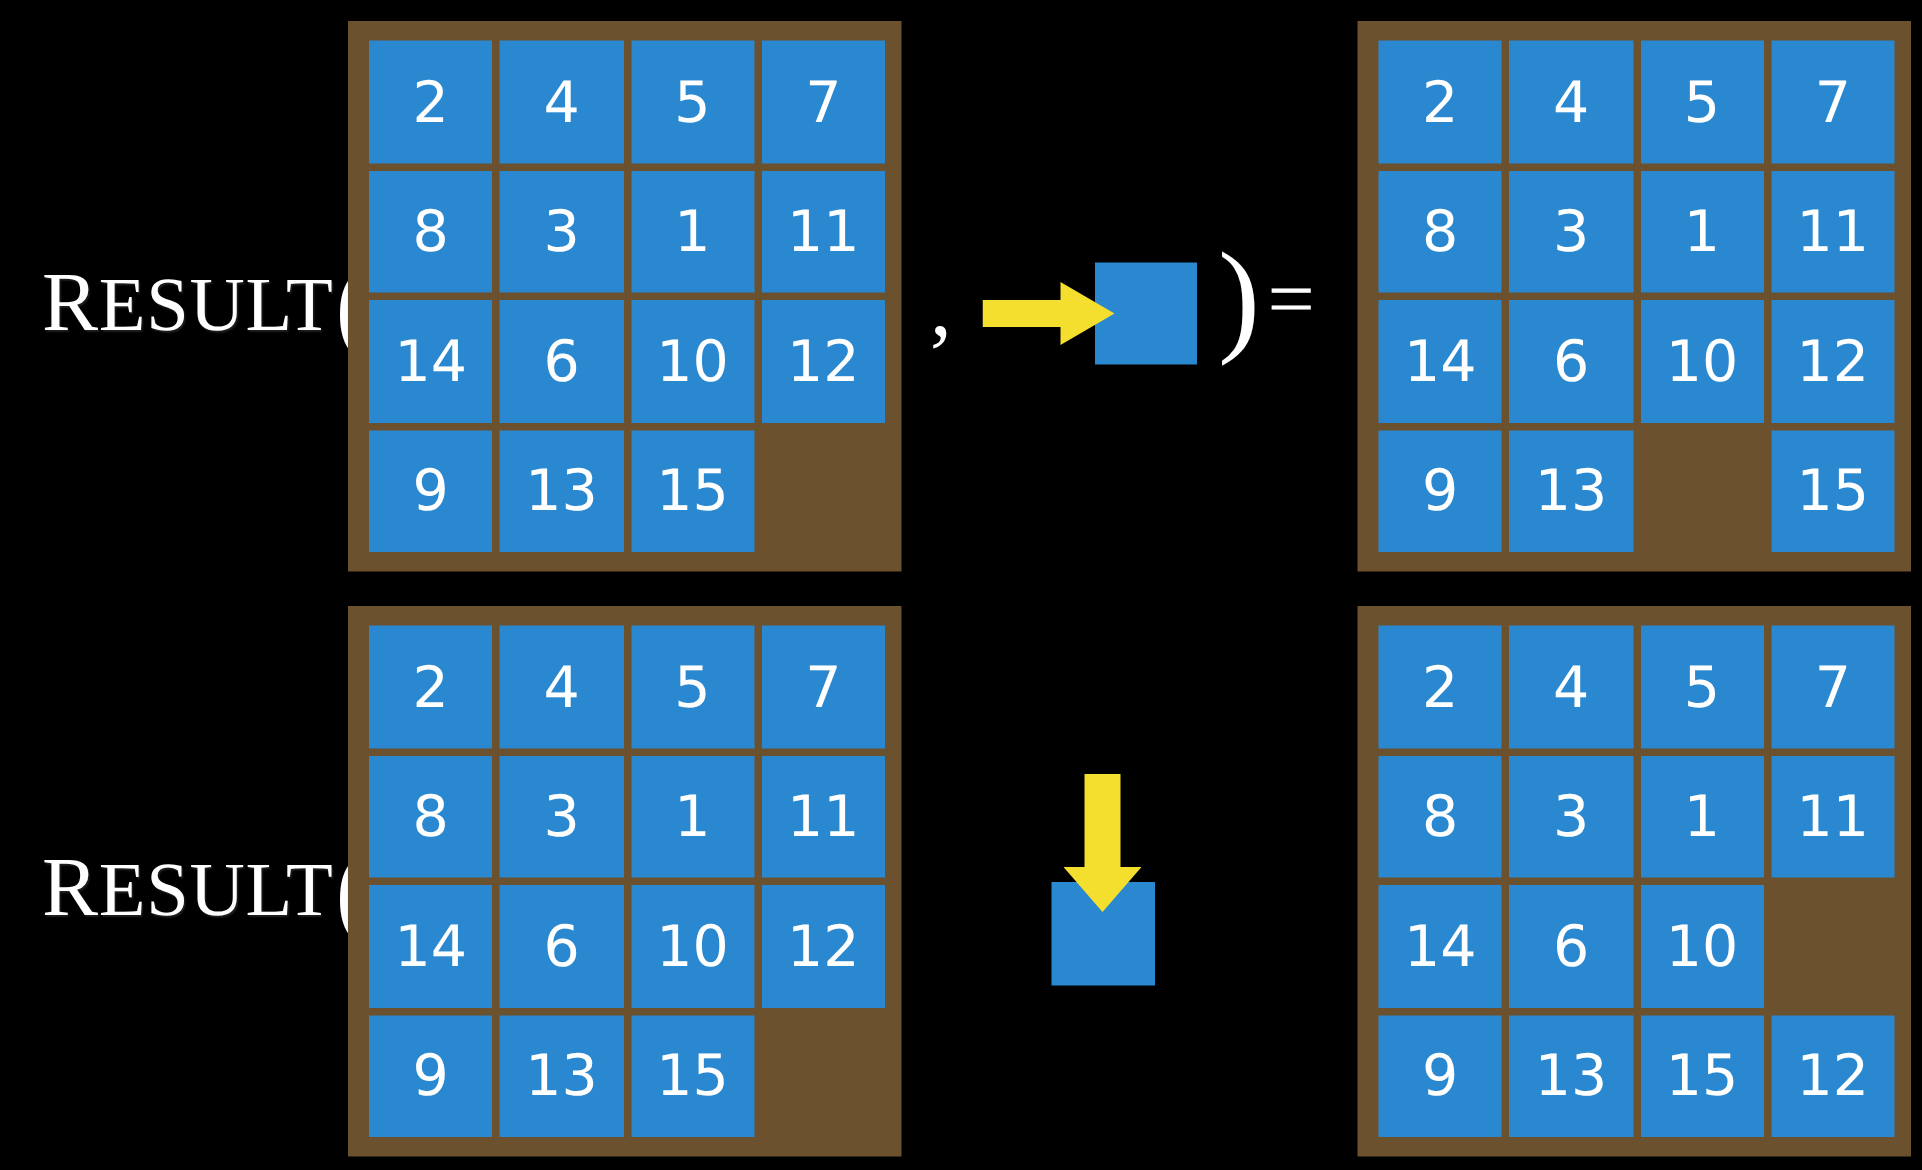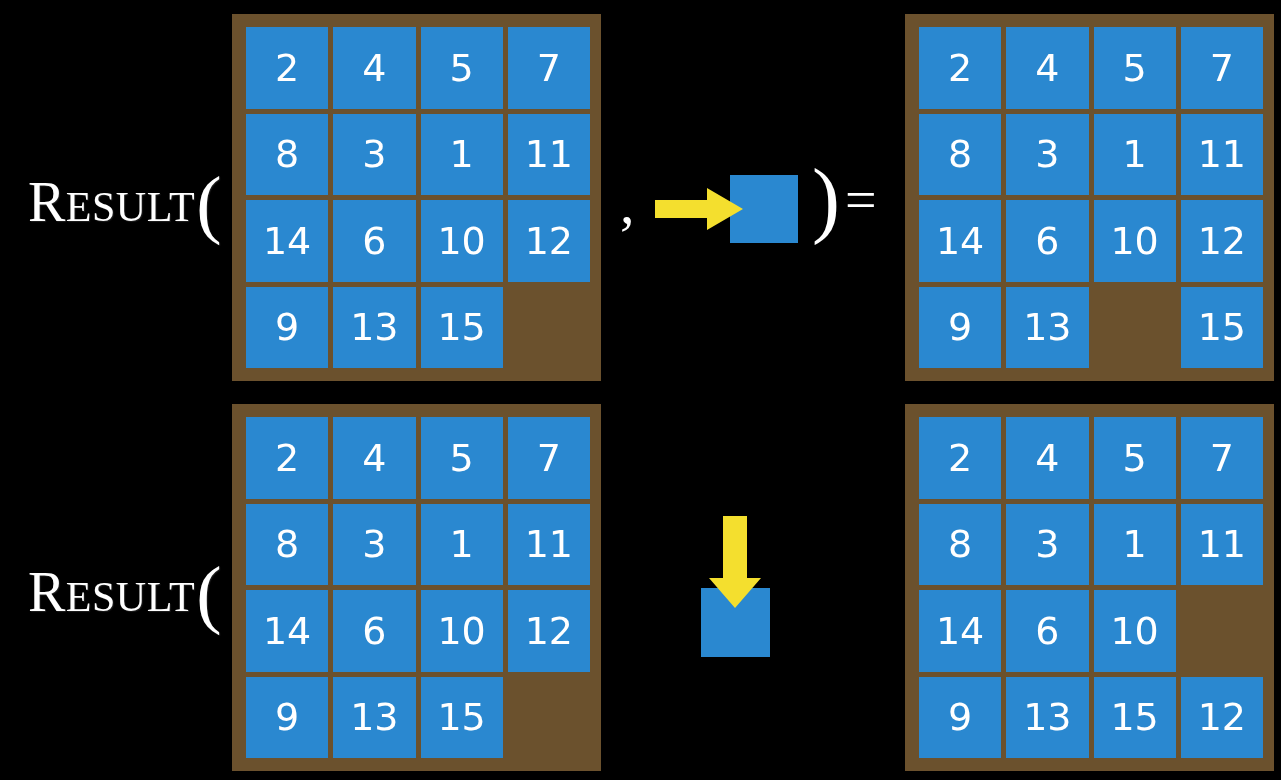--- a/index.html
+++ b/index.html
@@ -41,21 +41,21 @@
     transform: translateY(-50%);
     color: #ffffff;
     font-family: "Liberation Serif", serif;
     font-size: 56px;
     line-height: 1;
     white-space: nowrap;
     letter-spacing: 0.5px;
     text-shadow: 1px 1px 1px rgba(255,255,255,0.12);
   }
   .result-label .cap   { font-size: 56px; }
-  .result-label .small { font-size: 42px; }
+  .result-label .small { font-size: 51px; }
   .result-label .paren {
     font-size: 76px;
     position: relative;
     top: 8px;
     margin-left: 1px;
   }
 
   
   .board {
     position: absolute;

